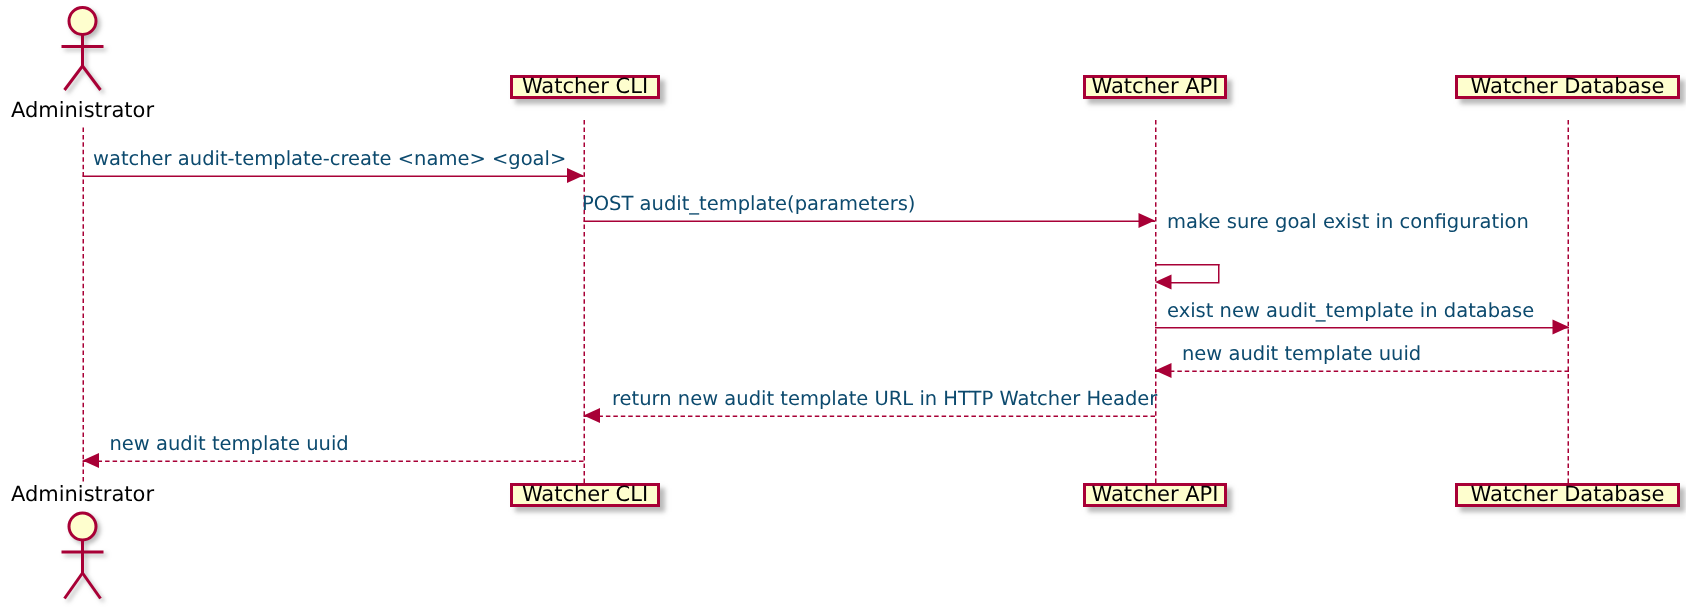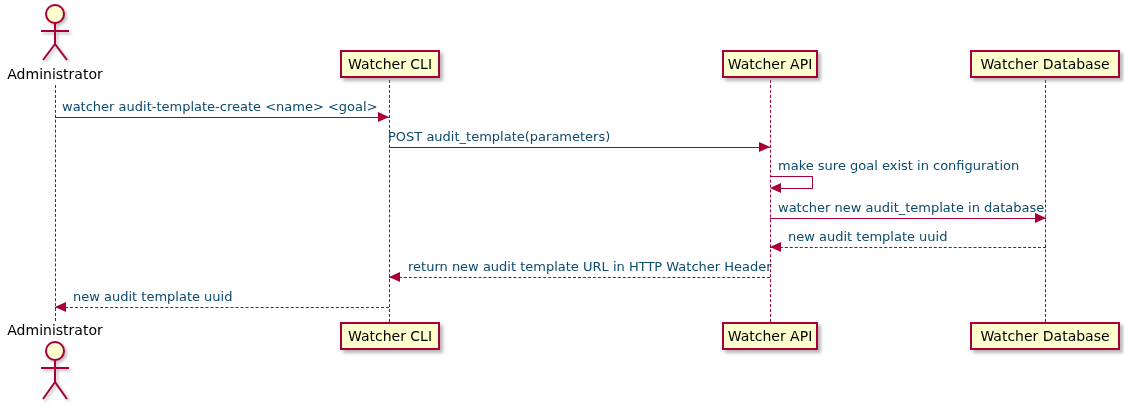--- a/index.html
+++ b/index.html
@@ -3,21 +3,21 @@
 <meta charset="utf-8">
 <style>
   html,body { margin:0; padding:0; background:#ffffff; }
   .canvas {
     position:relative; width:1124px; height:409px; background:#ffffff;
     font-family:"DejaVu Sans","Liberation Sans",sans-serif; overflow:hidden;
   }
   .canvas * { box-sizing:border-box; }
 
   .pbox {
-    position:absolute; height:28px; background:#FEFECE; border:2px solid #A80036;
+    position:absolute; height:16px; background:#FEFECE; border:2px solid #A80036;
     color:#000; font-size:14px; display:flex; align-items:center; justify-content:center;
     box-shadow:3px 3px 3px rgba(130,130,130,0.55); white-space:nowrap;
   }
   .actor-label { position:absolute; font-size:14px; color:#000; text-align:center; white-space:nowrap; }
   .actor-svg { position:absolute; filter:drop-shadow(2px 2px 1.5px rgba(120,120,120,0.5)); }
 
   .lifeline { position:absolute; width:0; border-left:1px dashed #A80036; }
 
   .mlabel { position:absolute; font-size:13px; color:#0c4a6e; white-space:nowrap; line-height:16px; }
   .mline  { position:absolute; height:0; border-top:1px solid #A80036; }
@@ -62,29 +62,29 @@
     <div class="arr right" style="left:378px;top:112px"></div>
   </div>
 
   <div>
     <div class="mlabel" style="left:388px;top:129px">POST audit_template(parameters)</div>
     <div class="mline" style="left:389px;top:147px;width:381px"></div>
     <div class="arr right" style="left:759px;top:142px"></div>
   </div>
 
   <div>
-    <div class="mlabel" style="left:778px;top:158px">make sure goal exist in configuration</div>
+    <div class="mlabel" style="left:778px;top:141px">make sure goal exist in configuration</div>
     <div class="mline" style="left:770px;top:176px;width:43px"></div>
     <div class="vline" style="left:812px;top:176px;height:12px"></div>
     <div class="mline" style="left:779px;top:188px;width:34px"></div>
     <div class="arr left" style="left:770px;top:183px"></div>
   </div>
 
   <div>
-    <div class="mlabel" style="left:778px;top:200px">watcher new audit_template in database</div>
+    <div class="mlabel" style="left:778px;top:200px">exist new audit_template in database</div>
     <div class="mline" style="left:770px;top:218px;width:276px"></div>
     <div class="arr right" style="left:1035px;top:213px"></div>
   </div>
 
   <div>
     <div class="mlabel" style="left:788px;top:229px">new audit template uuid</div>
     <div class="mline dashed" style="left:770px;top:247px;width:276px"></div>
     <div class="arr left" style="left:770px;top:242px"></div>
   </div>
 

